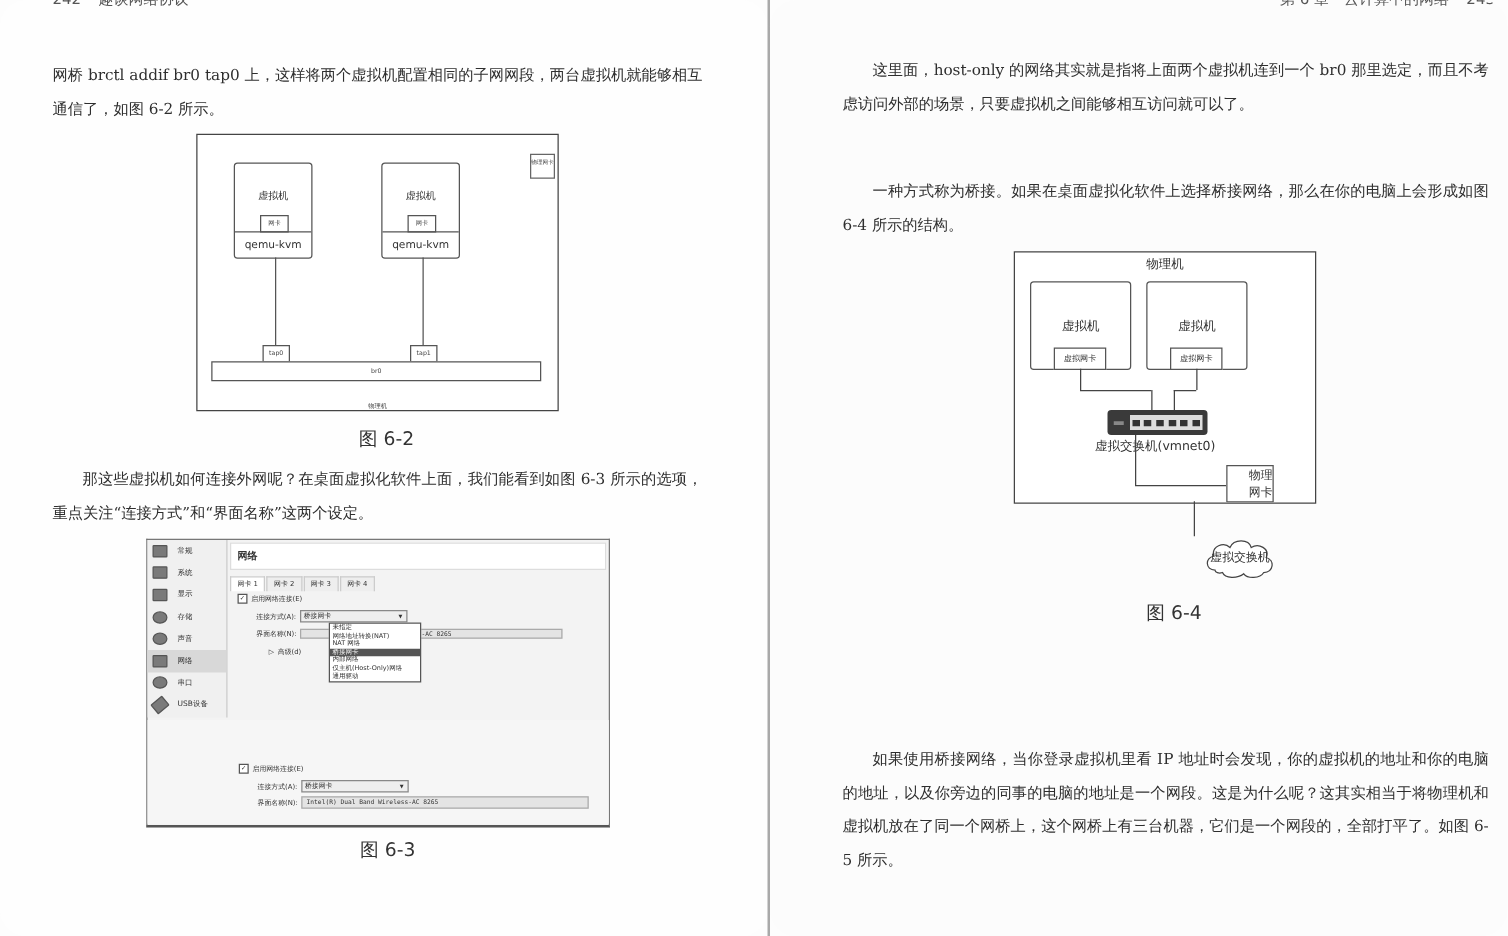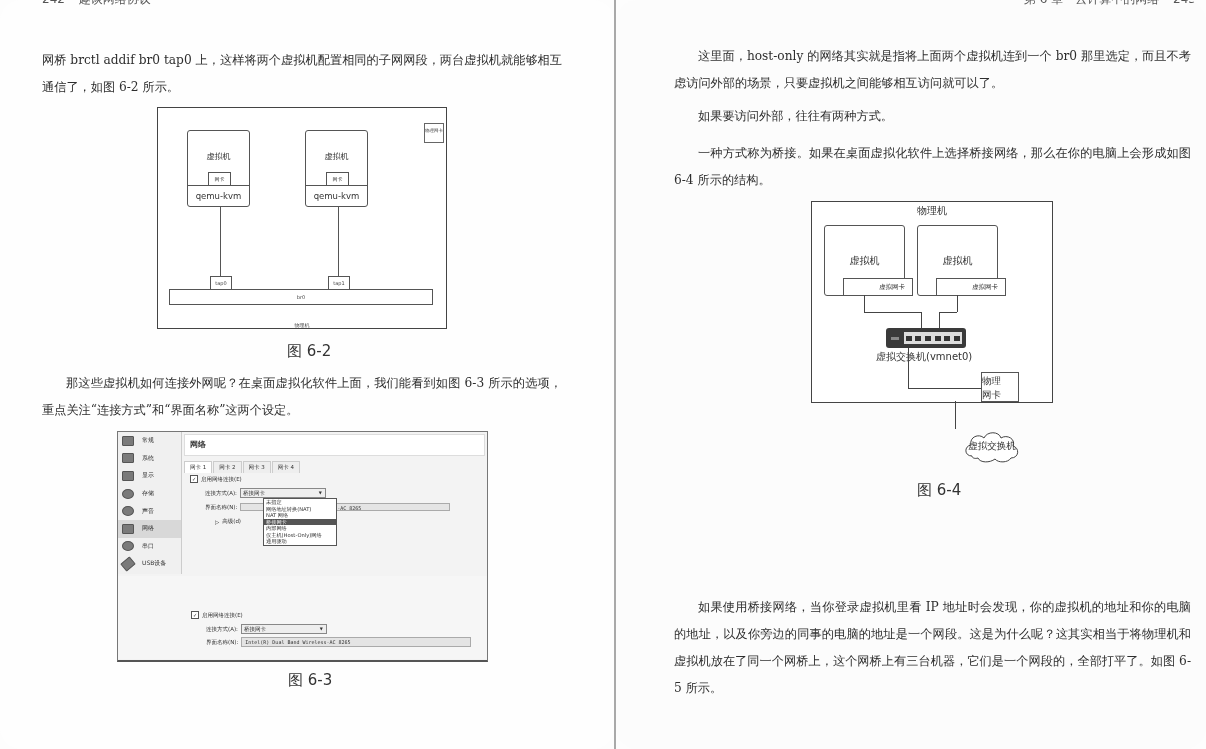--- a/index.html
+++ b/index.html
@@ -54,28 +54,28 @@
   .fig3 .field { height: 8px; border: 1px solid #aaa; background: #e4e4e4; font-family: "DejaVu Sans Mono", monospace; font-size: 5px; line-height: 8px; padding-left: 3px; margin-left: 3px; }
   .fig3 .dropdown { position: absolute; left: 145px; top: 66px; width: 72px; background: #fff; border: 1px solid #555; font-size: 5.2px; line-height: 6.5px; }
   .fig3 .dropdown div { padding-left: 2px; white-space: nowrap; }
   .fig3 .dropdown .sel { background: #555; color: #eee; }
 
   
   .fig4 { position: absolute; left: 811px; top: 201px; width: 240px; height: 200px; border: 1px solid #444; background: #fff; font-family: "DejaVu Sans", sans-serif; }
   .fig4 .hostlabel { position: absolute; top: 2px; width: 100%; text-align: center; font-size: 10px; color: #333; }
   .fig4 .vm { position: absolute; top: 23px; width: 79px; height: 69px; border: 1px solid #555; border-radius: 3px; background: #fff; }
   .fig4 .vm .vmlabel { position: absolute; top: 28px; width: 100%; text-align: center; font-size: 10px; color: #333; }
-  .fig4 .vm .vnic { position: absolute; left: 18px; top: 52px; width: 40px; height: 16px; border: 1px solid #555; font-size: 6.5px; text-align: center; line-height: 16px; color: #333; background: #fff; padding-left: 28px; }
+  .fig4 .vm .vnic { position: absolute; left: 18px; top: 52px; width: 40px; height: 16px; border: 1px solid #555; font-size: 6.5px; text-align: center; line-height: 16px; color: #333; background: #fff; }
   .fig4 .wire { position: absolute; background: #444; }
   .fig4 .switch { position: absolute; left: 74px; top: 126px; width: 80px; height: 20px; background: #3a3a3a; border-radius: 3px; }
   .fig4 .switch .ports { position: absolute; left: 18px; top: 4px; width: 58px; height: 12px; background: #ddd; display: flex; justify-content: space-around; align-items: center; }
   .fig4 .switch .port { width: 6px; height: 5px; background: #333; }
   .fig4 .switch .leds { position: absolute; left: 5px; top: 9px; width: 8px; height: 3px; background: #888; }
   .fig4 .switchlabel { position: absolute; left: 64px; top: 148px; font-size: 10px; color: #333; white-space: nowrap; }
-  .fig4 .physnic { position: absolute; left: 169px; top: 170px; width: 38px; height: 30px; border: 1px solid #555; background: #fff; font-size: 9.5px; text-align: left; line-height: 14px; padding-top: 1px; box-sizing: border-box; color: #333; }
+  .fig4 .physnic { position: absolute; left: 169px; top: 170px; width: 38px; height: 30px; border: 1px solid #555; background: #fff; font-size: 9.5px; text-align: right; line-height: 14px; padding-top: 1px; box-sizing: border-box; color: #333; }
   .fig4-cloud-line { position: absolute; left: 955px; top: 401px; width: 1px; height: 28px; background: #444; }
   .cloud { position: absolute; left: 962px; top: 428px; width: 60px; height: 36px; }
   .cloud-label { position: absolute; left: 962px; top: 440px; width: 60px; text-align: center; font-family: "DejaVu Sans", sans-serif; font-size: 9.5px; color: #333; }
 </style>
 </head>
 <body>
 
 <div class="page page-left">
   <div class="running-head running-head-left">
     <span class="pg">242</span>
@@ -206,21 +206,20 @@
 
 <div class="gutter"></div>
 
 <div class="page page-right">
   <div class="running-head running-head-right">
     <span>第 6 章　云计算中的网络</span>
     <span class="pg">243</span>
   </div>
 
   <p class="para" style="left:58px; top:43px; width:517px; text-indent:24px;">这里面，host-only 的网络其实就是指将上面两个虚拟机连到一个 br0 那里选定，而且不考虑访问外部的场景，只要虚拟机之间能够相互访问就可以了。</p>
-  <p class="para" style="left:58px; top:103px; width:517px; text-indent:24px;">如果要访问外部，往往有两种方式。</p>
   <p class="para" style="left:58px; top:140px; width:517px; text-indent:24px;">一种方式称为桥接。如果在桌面虚拟化软件上选择桥接网络，那么在你的电脑上会形成如图 6-4 所示的结构。</p>
 
   <div class="caption" style="left:301px; top:481px;">图 6-4</div>
 
   <p class="para" style="left:58px; top:594px; width:517px; text-indent:24px;">如果使用桥接网络，当你登录虚拟机里看 IP 地址时会发现，你的虚拟机的地址和你的电脑的地址，以及你旁边的同事的电脑的地址是一个网段。这是为什么呢？这其实相当于将物理机和虚拟机放在了同一个网桥上，这个网桥上有三台机器，它们是一个网段的，全部打平了。如图 6-5 所示。</p>
 </div>
 
 <div class="fig4">
   <div class="hostlabel">物理机</div>
   <div class="vm" style="left:12px;">

